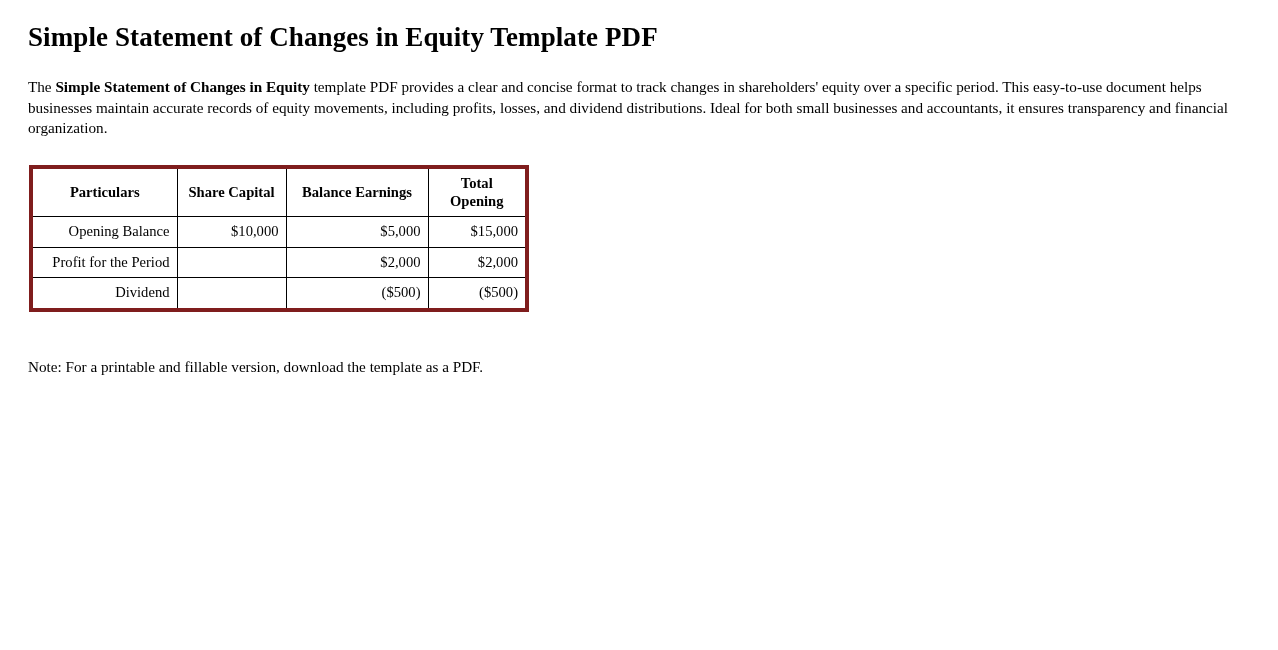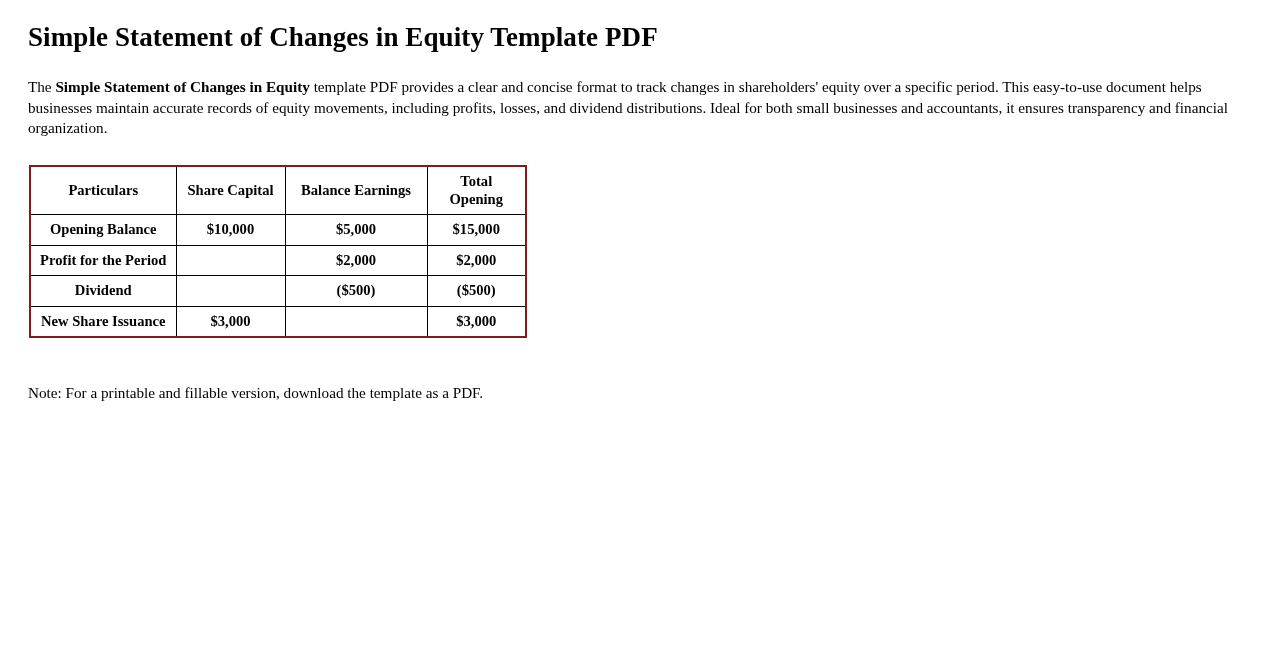--- a/index.html
+++ b/index.html
@@ -38,41 +38,40 @@
     margin-top: 16px;
   }
   .section-heading {
     font-size: 20.5px;
     font-weight: bold;
     margin: 0 0 20px 0;
     line-height: 1.2;
   }
   table.equity-table {
     border-collapse: collapse;
-    border: 2px solid #7f1d1d;
+    border: 4px solid #7f1d1d;
     margin: 0 0 0 1px;
     table-layout: fixed;
     width: 496px;
   }
   table.equity-table td {
     border: 1px solid #000000;
     font-size: 14.6px;
     padding: 6px 7px;
     height: 20px;
     vertical-align: middle;
     line-height: 1.2;
     box-sizing: border-box;
   }
   table.equity-table tr.header-row td {
     font-weight: bold;
     text-align: center;
   }
   table.equity-table tr.data-row td {
-    text-align: center;
-    font-weight: bold;
+    text-align: right;
   }
   table.equity-table tr.total-row td {
     font-weight: bold;
     text-align: center;
   }
   .col-particulars { width: 146px; }
   .col-share       { width: 109px; }
   .col-retained    { width: 142px; }
   .col-total       { width: 99px; }
   .note-line {
@@ -121,25 +120,19 @@
         <td>$2,000</td>
       </tr>
 
       <tr class="data-row">
         <td>Dividend</td>
         <td></td>
         <td>($500)</td>
         <td>($500)</td>
       </tr>
 
-      <tr class="data-row">
-        <td>New Share Issuance</td>
-        <td>$3,000</td>
-        <td></td>
-        <td>$3,000</td>
-      </tr>
 
     </tbody>
   </table>
 
   <p class="note-line"><b>Note:</b><span> For a printable and fillable version, download the template as a PDF.</span></p>
 
 </div>
 
 </body></html>

